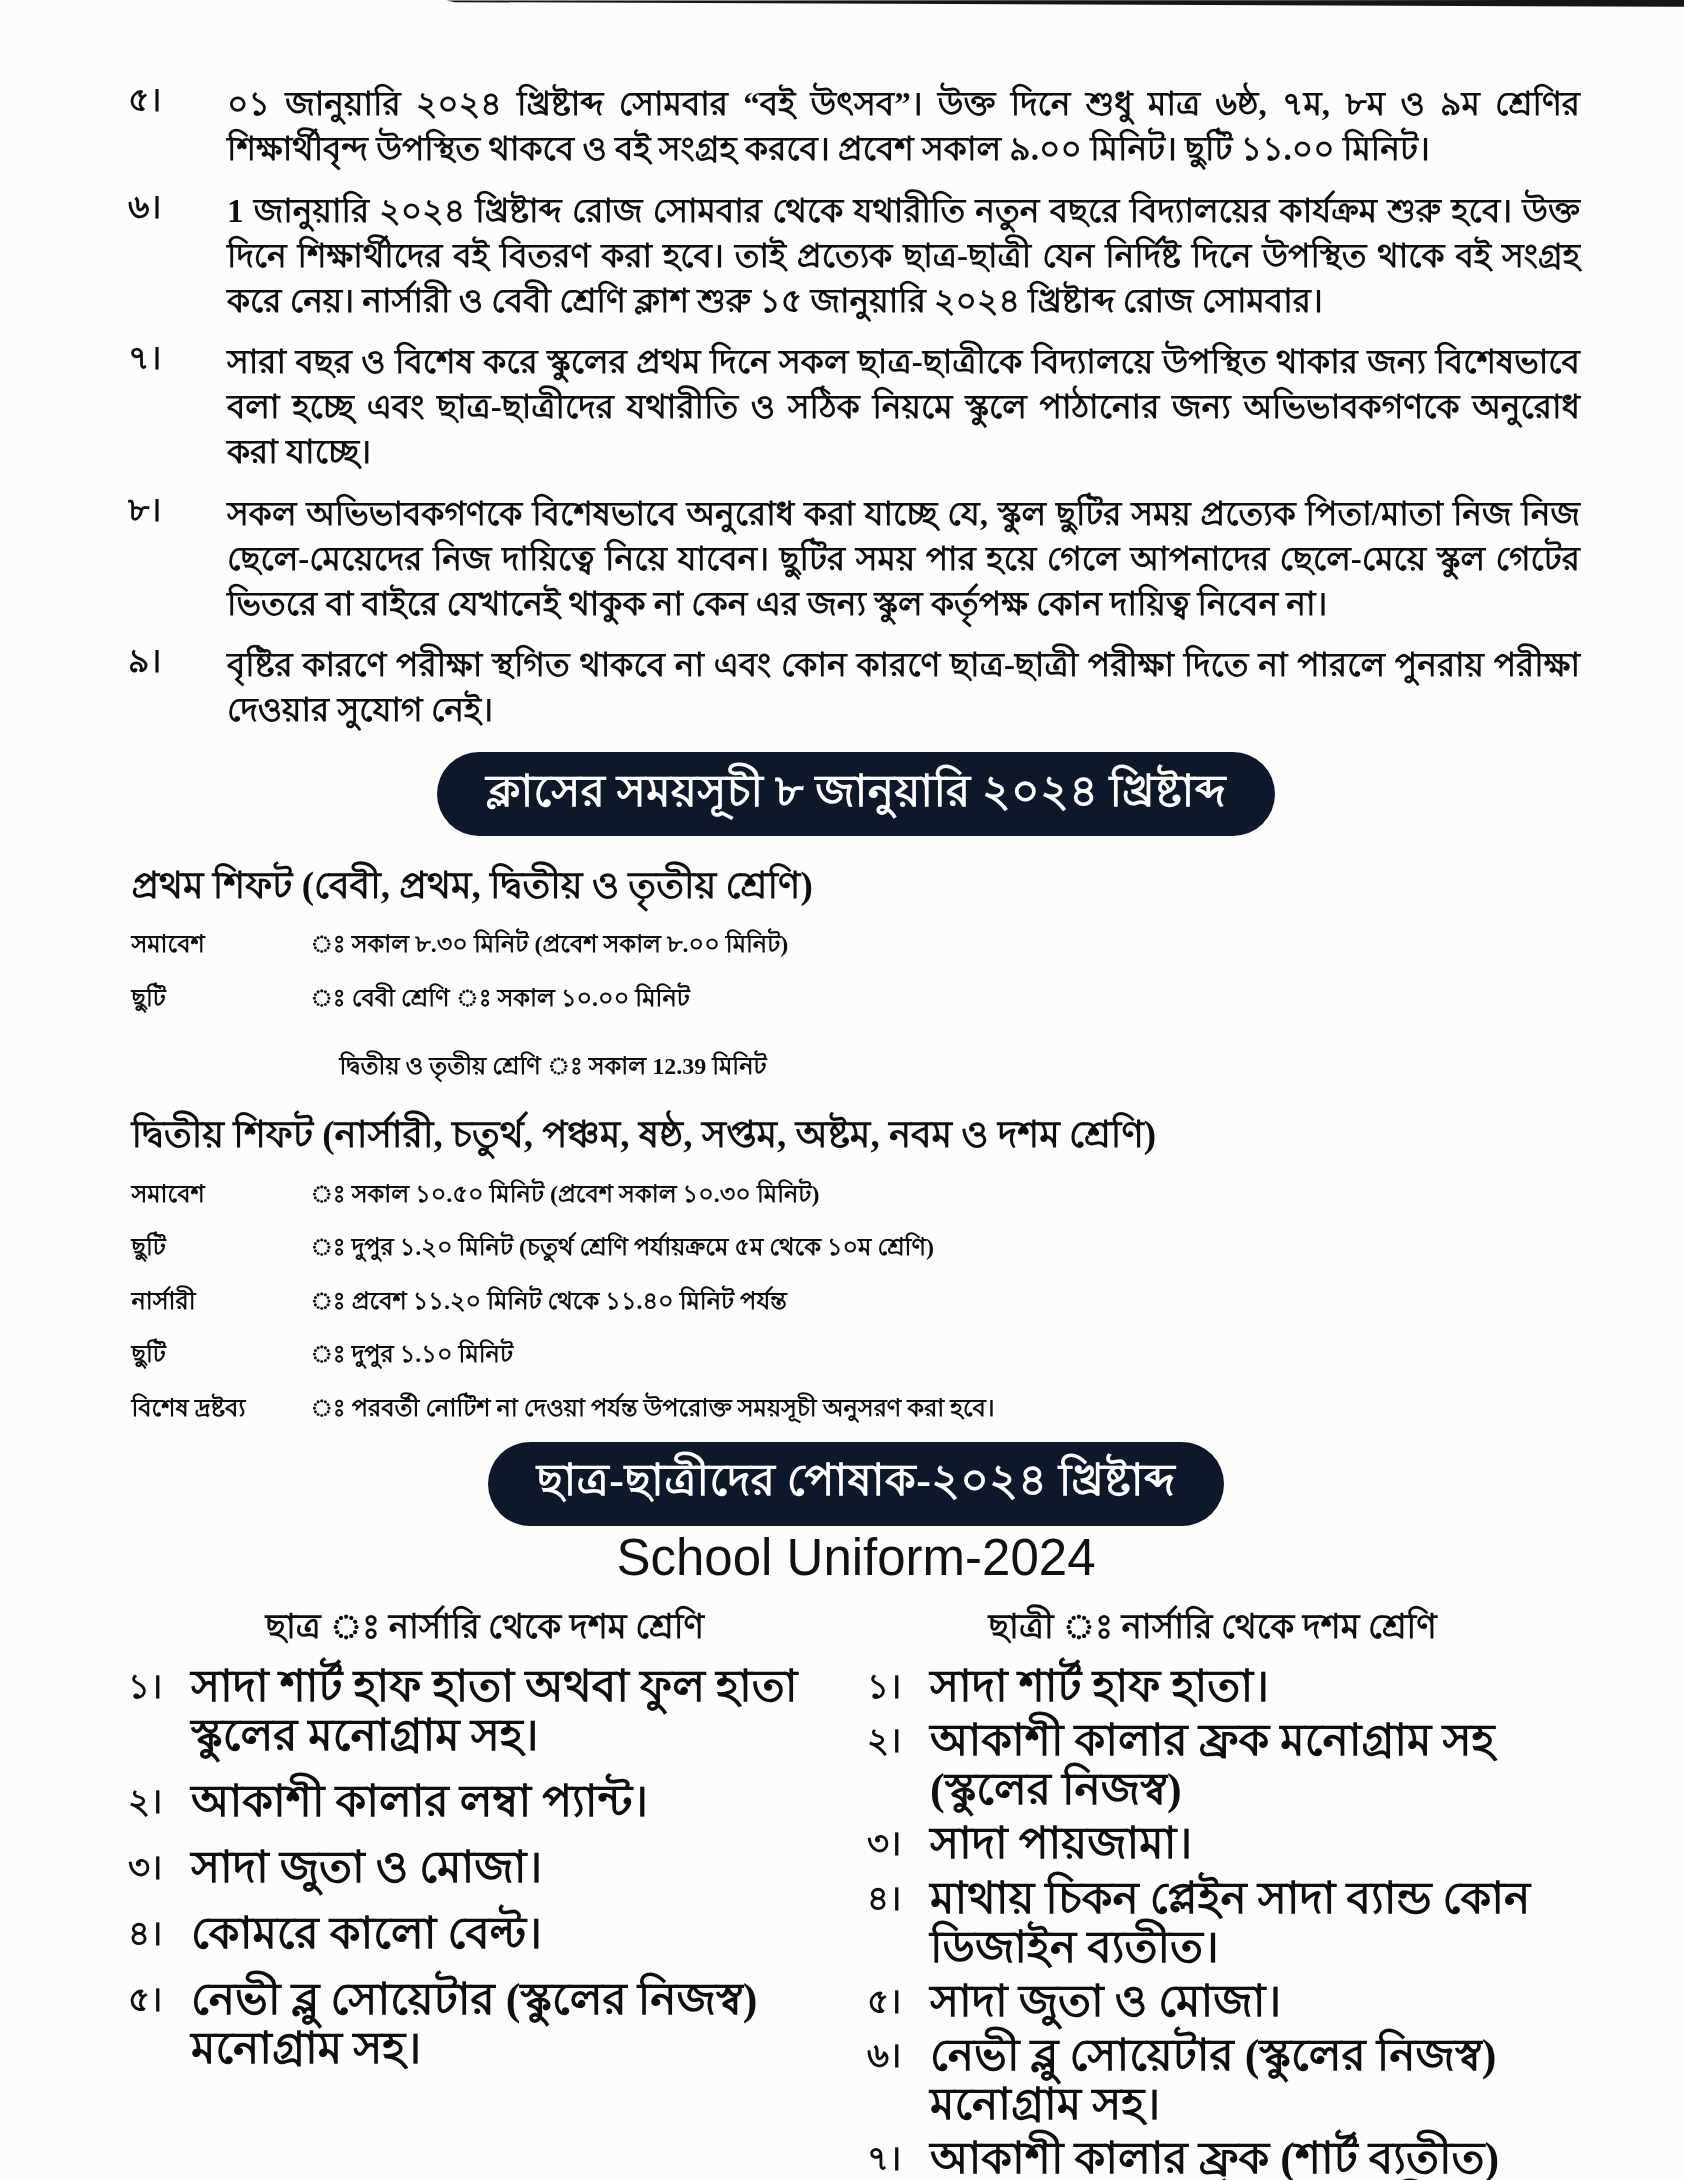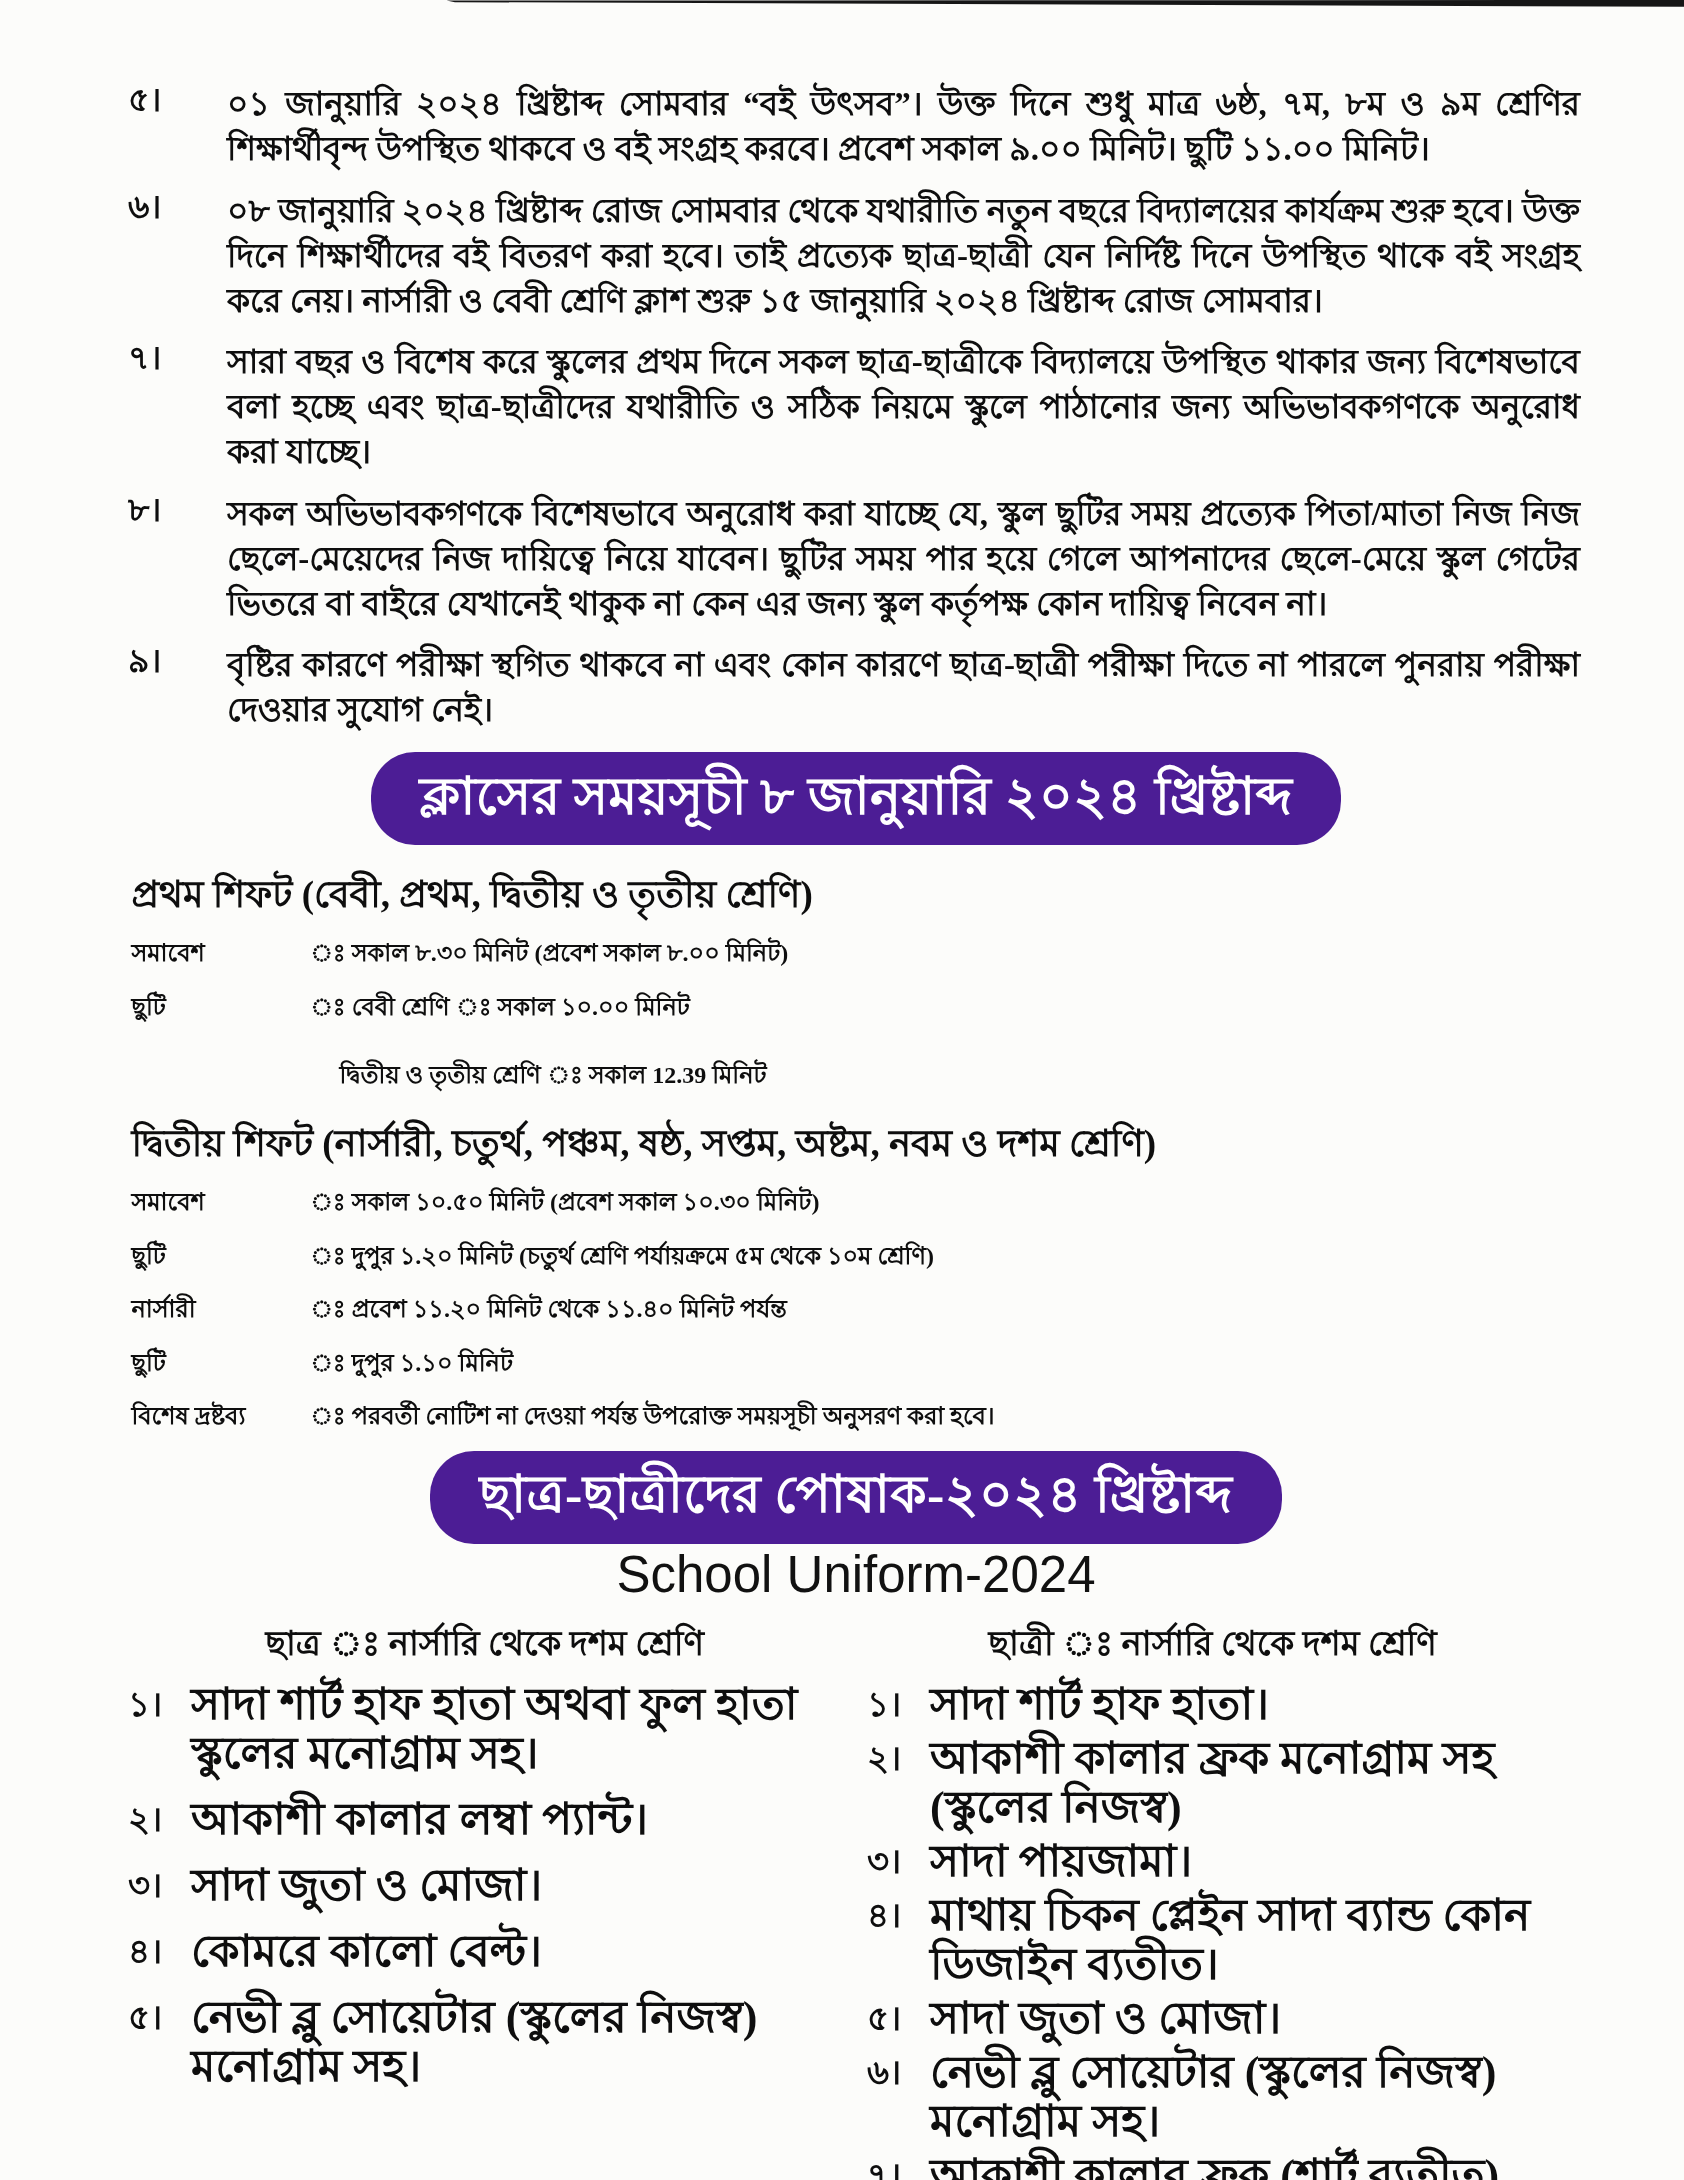--- a/index.html
+++ b/index.html
@@ -30,22 +30,22 @@
   }
   .notice-text{
     margin:4px;flex:1;
     font-size:33px;font-weight:600;line-height:45px;
     text-align:justify;
   }
   
   .banner{
     width:fit-content;
     margin:15.3px auto 0 auto;
-    background:#4c1d95;color:#ffffff;
-    font-size:52px;font-weight:700;line-height:1.1;
+    background:#0f172a;color:#ffffff;
+    font-size:44px;font-weight:700;line-height:1.1;
     padding:15.3px 49px 20.4px 49px;
     border-radius:44px;
     letter-spacing:0.4px;
     text-align:center;
   }
   .banner--schedule{margin-top:15.3px;}
   .banner--uniform{margin-top:13.6px;}
   
   .shift-title{
     margin:25.6px 0 0 3.4px;
@@ -95,21 +95,21 @@
 <div class="page">
   <div class="scan-edge"></div>
 
   <ul class="notice-list">
     <li class="notice-item">
       <span class="notice-num">৫।</span>
       <p class="notice-text">০১ জানুয়ারি ২০২৪ খ্রিষ্টাব্দ সোমবার “বই উৎসব”। উক্ত দিনে শুধু মাত্র ৬ষ্ঠ, ৭ম, ৮ম ও ৯ম শ্রেণির শিক্ষার্থীবৃন্দ উপস্থিত থাকবে ও বই সংগ্রহ করবে। প্রবেশ সকাল ৯.০০ মিনিট। ছুটি ১১.০০ মিনিট।</p>
     </li>
     <li class="notice-item">
       <span class="notice-num">৬।</span>
-      <p class="notice-text">০৮ জানুয়ারি ২০২৪ খ্রিষ্টাব্দ রোজ সোমবার থেকে যথারীতি নতুন বছরে বিদ্যালয়ের কার্যক্রম শুরু হবে। উক্ত দিনে শিক্ষার্থীদের বই বিতরণ করা হবে। তাই প্রত্যেক ছাত্র-ছাত্রী যেন নির্দিষ্ট দিনে উপস্থিত থাকে বই সংগ্রহ করে নেয়। নার্সারী ও বেবী শ্রেণি ক্লাশ শুরু ১৫ জানুয়ারি ২০২৪ খ্রিষ্টাব্দ রোজ সোমবার।</p>
+      <p class="notice-text">1 জানুয়ারি ২০২৪ খ্রিষ্টাব্দ রোজ সোমবার থেকে যথারীতি নতুন বছরে বিদ্যালয়ের কার্যক্রম শুরু হবে। উক্ত দিনে শিক্ষার্থীদের বই বিতরণ করা হবে। তাই প্রত্যেক ছাত্র-ছাত্রী যেন নির্দিষ্ট দিনে উপস্থিত থাকে বই সংগ্রহ করে নেয়। নার্সারী ও বেবী শ্রেণি ক্লাশ শুরু ১৫ জানুয়ারি ২০২৪ খ্রিষ্টাব্দ রোজ সোমবার।</p>
     </li>
     <li class="notice-item">
       <span class="notice-num">৭।</span>
       <p class="notice-text">সারা বছর ও বিশেষ করে স্কুলের প্রথম দিনে সকল ছাত্র-ছাত্রীকে বিদ্যালয়ে উপস্থিত থাকার জন্য বিশেষভাবে বলা হচ্ছে এবং ছাত্র-ছাত্রীদের যথারীতি ও সঠিক নিয়মে স্কুলে পাঠানোর জন্য অভিভাবকগণকে অনুরোধ করা যাচ্ছে।</p>
     </li>
     <li class="notice-item">
       <span class="notice-num">৮।</span>
       <p class="notice-text">সকল অভিভাবকগণকে বিশেষভাবে অনুরোধ করা যাচ্ছে যে, স্কুল ছুটির সময় প্রত্যেক পিতা/মাতা নিজ নিজ ছেলে-মেয়েদের নিজ দায়িত্বে নিয়ে যাবেন। ছুটির সময় পার হয়ে গেলে আপনাদের ছেলে-মেয়ে স্কুল গেটের ভিতরে বা বাইরে যেখানেই থাকুক না কেন এর জন্য স্কুল কর্তৃপক্ষ কোন দায়িত্ব নিবেন না।</p>
     </li>
     <li class="notice-item">

